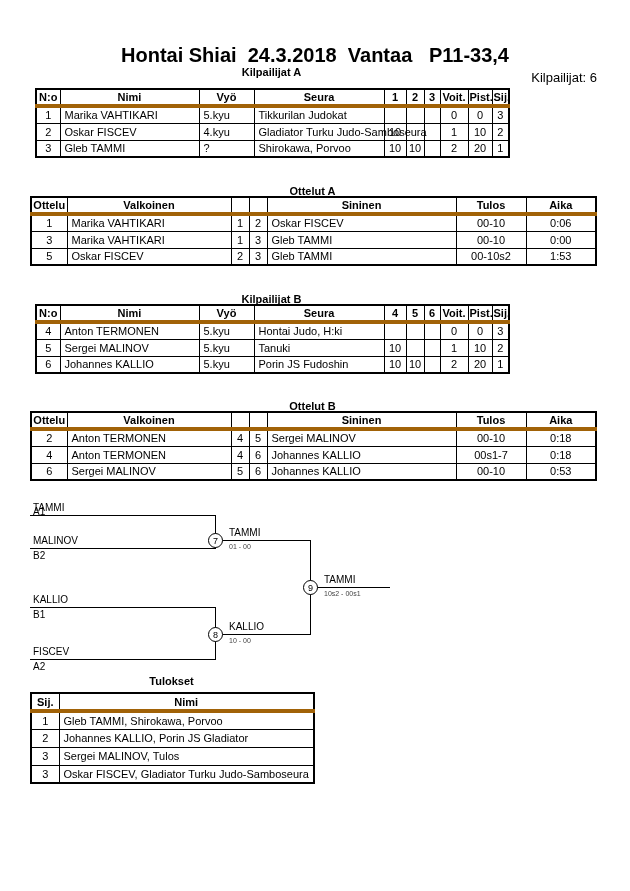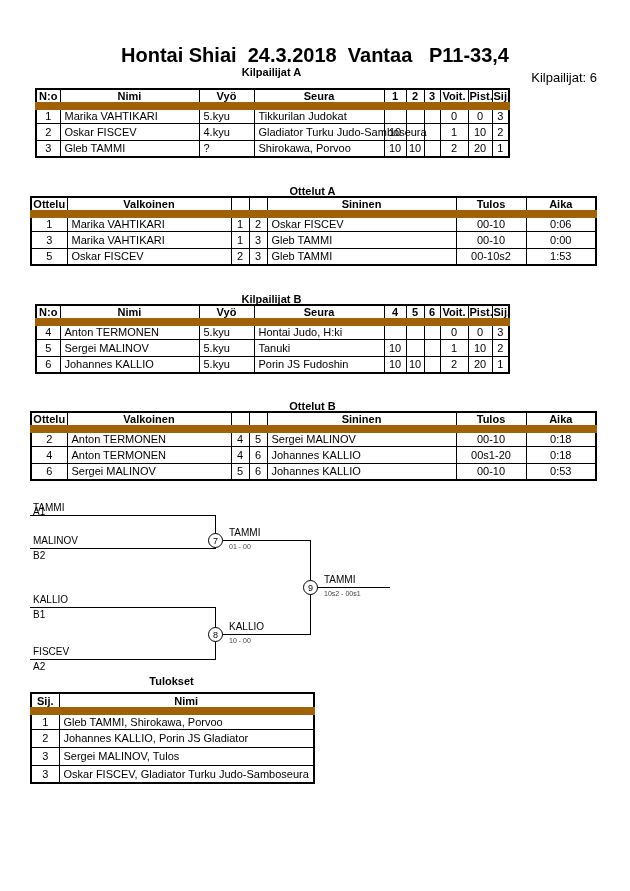--- a/index.html
+++ b/index.html
@@ -18,21 +18,21 @@
   .section-heading { position:absolute; font-size:11px; font-weight:bold; text-align:center; }
 
   table.sheet {
     position:absolute; border-collapse:collapse; table-layout:fixed;
     border:2px solid #000; font-size:11px;
   }
   .sheet th, .sheet td {
     border:1px solid #000; height:17px; padding:0 4px;
     white-space:nowrap; overflow:hidden; vertical-align:middle; text-align:left;
   }
-  .sheet thead th { border-bottom:8px solid #a16207; font-weight:bold; text-align:center; padding:0 1px; }
+  .sheet thead th { border-bottom:4px solid #a16207; font-weight:bold; text-align:center; padding:0 1px; }
   .sheet .ac { text-align:center; padding:0 1px; }
   .sheet .ovf { overflow:visible; }
   table.results td, table.results th { height:18px; }
 
   .bracket { position:absolute; left:0; top:0; width:630px; height:867px; }
   .bk-h { position:absolute; height:1px; background:#000; }
   .bk-v { position:absolute; width:1px; background:#000; }
   .bk-name { position:absolute; font-size:10px; line-height:11px; }
   .bk-seed { position:absolute; font-size:10px; line-height:11px; }
   .bk-win  { position:absolute; font-size:10px; line-height:11px; }
@@ -271,21 +271,21 @@
         <td>Sergei MALINOV</td>
         <td class="ac">00-10</td>
         <td class="ac">0:18</td>
       </tr>
       <tr>
         <td class="ac">4</td>
         <td>Anton TERMONEN</td>
         <td class="ac">4</td>
         <td class="ac">6</td>
         <td>Johannes KALLIO</td>
-        <td class="ac">00s1-20</td>
+        <td class="ac">00s1-7</td>
         <td class="ac">0:18</td>
       </tr>
       <tr>
         <td class="ac">6</td>
         <td>Sergei MALINOV</td>
         <td class="ac">5</td>
         <td class="ac">6</td>
         <td>Johannes KALLIO</td>
         <td class="ac">00-10</td>
         <td class="ac">0:53</td>

